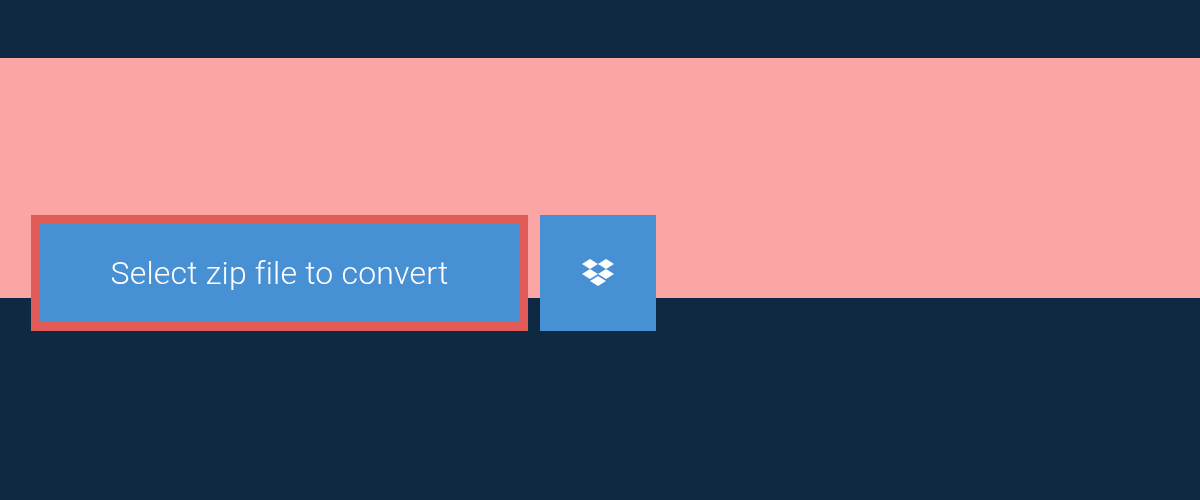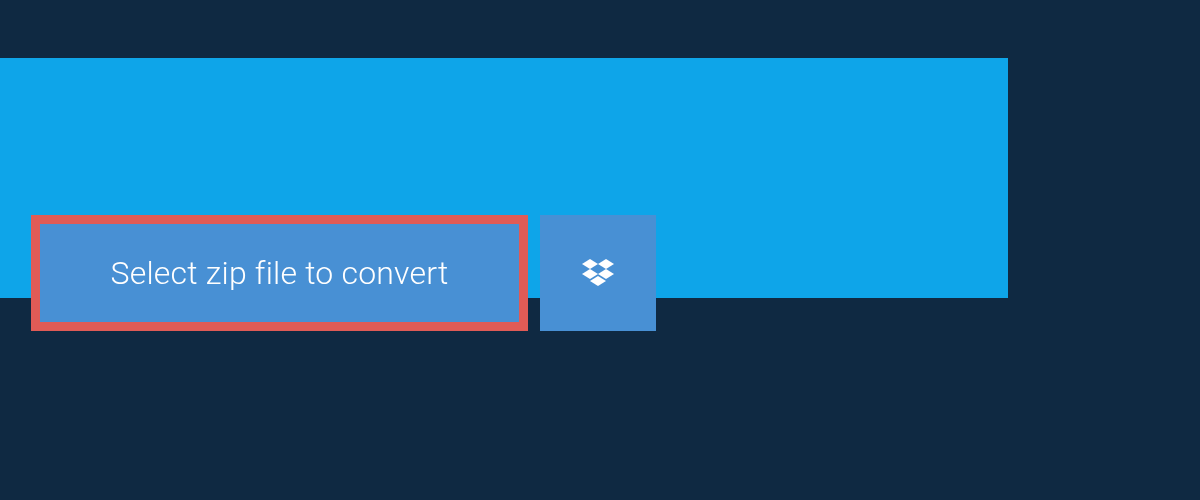--- a/index.html
+++ b/index.html
@@ -12,23 +12,23 @@
       height: 500px;
       background: #0f2942;
       font-family: -apple-system, BlinkMacSystemFont, "Segoe UI", Roboto, Helvetica, Arial, sans-serif;
       font-weight: 300;
       position: relative;
     }
     .panel {
       position: absolute;
       top: 58px;
       left: 0;
-      width: 1008px;
+      width: 1200px;
       height: 240px;
-      background: #0ea5e9;
+      background: #fca5a5;
     }
     .tab {
       position: absolute;
       top: 58px;
       left: 0;
       width: 385px;
       height: 68px;
       background: #163653;
       display: flex;
       align-items: center;

